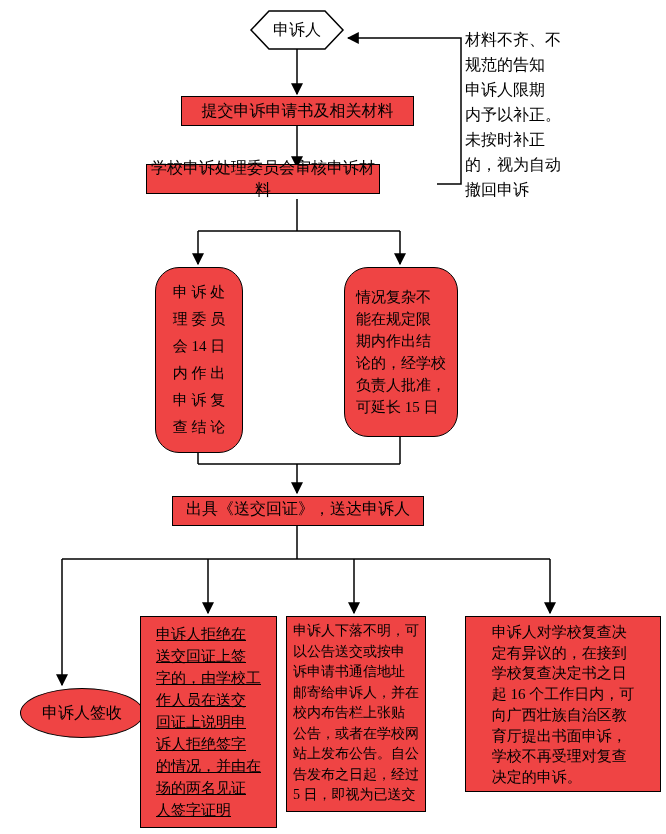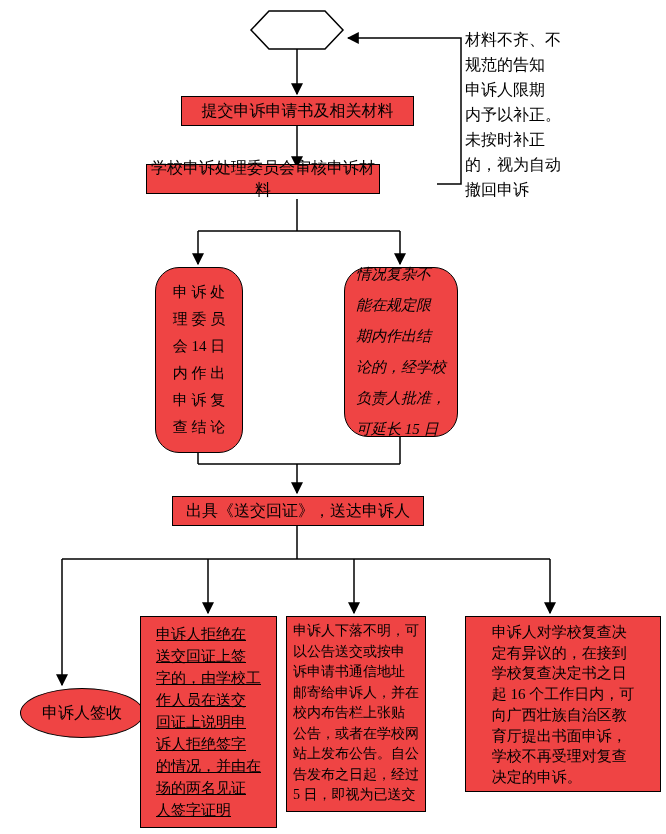--- a/index.html
+++ b/index.html
@@ -86,20 +86,21 @@
 
     <path d="M297,526 V559" stroke="#000" stroke-width="1.5" fill="none"></path>
     <path d="M62,559 H550" stroke="#000" stroke-width="1.5" fill="none"></path>
 
     <path d="M62,559 V685" stroke="#000" stroke-width="1.5" fill="none" marker-end="url(#arw)"></path>
     <path d="M208,559 V613" stroke="#000" stroke-width="1.5" fill="none" marker-end="url(#arw)"></path>
     <path d="M354,559 V613" stroke="#000" stroke-width="1.5" fill="none" marker-end="url(#arw)"></path>
     <path d="M550,559 V613" stroke="#000" stroke-width="1.5" fill="none" marker-end="url(#arw)"></path>
   </svg>
 
+  <div class="node noborder hex-label" style="left:251px; top:11px; width:92px; height:38px;">申诉人</div>
 
   <div class="note" style="left:465px; top:27px; width:172px;">材料不齐、不
 规范的告知
 申诉人限期
 内予以补正。
 未按时补正
 的，视为自动
 撤回申诉</div>
 
   <div class="node" style="left:181px; top:96px; width:233px; height:30px;">提交申诉申请书及相关材料</div>
@@ -107,29 +108,29 @@
   <div class="node" style="left:146px; top:164px; width:234px; height:30px;">学校申诉处理委员会审核申诉材料</div>
 
   <div class="node rounded center-pre" style="left:155px; top:267px; width:88px; height:186px; font-size:15px; line-height:27px;">申 诉 处
 理 委 员
 会 14 日
 内 作 出
 申 诉 复
 查 结 论</div>
 
   <div class="node rounded" style="left:344px; top:267px; width:114px; height:170px; padding:0 7px;">
-    <span class="para" style="line-height:31px;font-style:italic;">情况复杂不
+    <span class="para" style="line-height:22px;">情况复杂不
 能在规定限
 期内作出结
 论的，经学校
 负责人批准，
 可延长 15 日</span>
   </div>
 
-  <div class="node" style="left:172px; top:496px; width:252px; height:30px;">出具《送交回证》，送达申诉人</div>
+  <div class="node" style="left:172px; top:496px; width:252px; height:30px;font-family:Liberation Mono, monospace;">出具《送交回证》，送达申诉人</div>
 
   <div class="node ellipse" style="left:20px; top:688px; width:124px; height:50px;">申诉人签收</div>
 
   <div class="node" style="left:140px; top:616px; width:137px; height:212px; align-items:flex-start; padding:6px 1px;text-decoration:underline;">
     <span class="para" style="line-height:22px;">申诉人拒绝在
 送交回证上签
 字的，由学校工
 作人员在送交
 回证上说明申
 诉人拒绝签字

